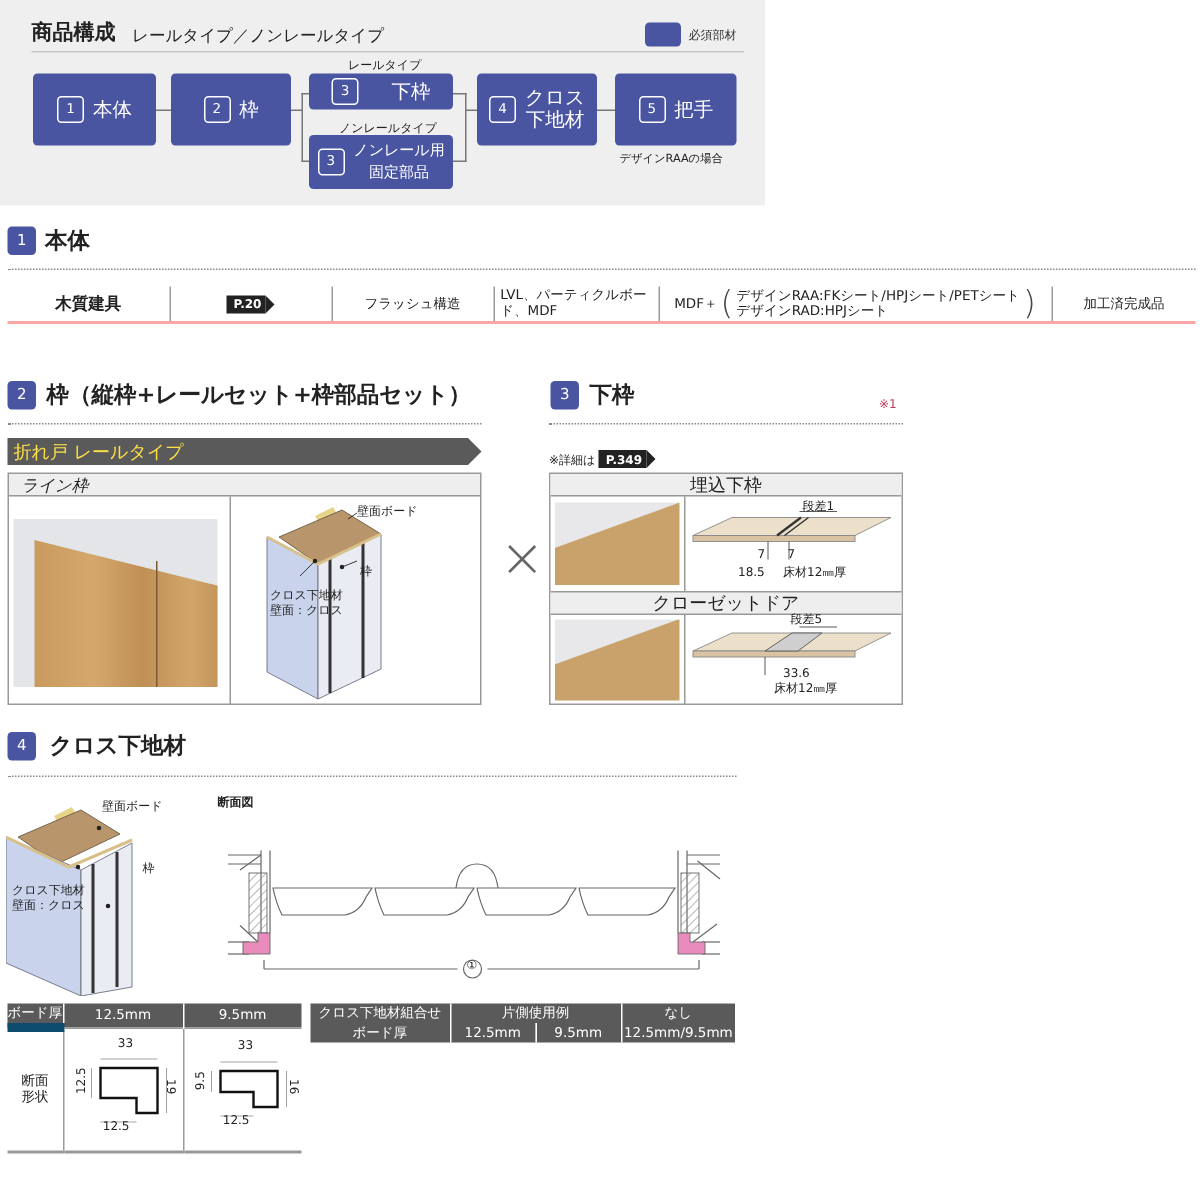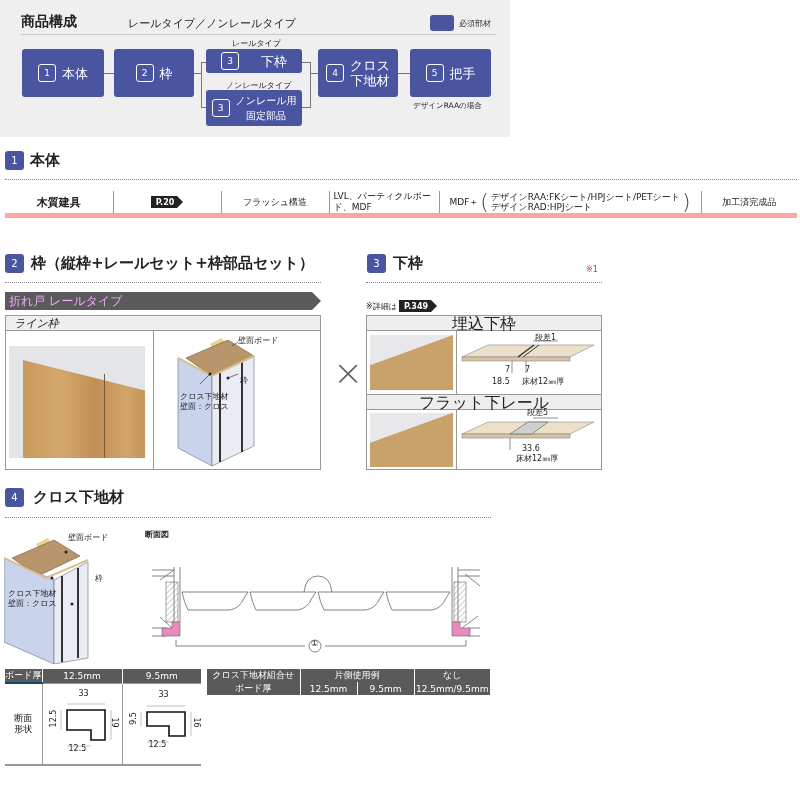--- a/index.html
+++ b/index.html
@@ -3,64 +3,64 @@
 <meta charset="utf-8">
 <style>
   * { box-sizing: border-box; margin: 0; padding: 0; }
   html, body { width: 800px; height: 800px; background: #ffffff; overflow: hidden; }
   body { font-family: "DejaVu Sans", "Liberation Sans", sans-serif; color: #222; position: relative; }
   .abs { position: absolute; }
 
   
   .panel { left: 0; top: 0; width: 510px; height: 137px; background: #efefef; }
   .panel-title { left: 21px; top: 13px; font-size: 14px; font-weight: bold; color: #222; }
-  .panel-sub { left: 88px; top: 16px; font-size: 11px; color: #222; margin-left: 40px; }
+  .panel-sub { left: 88px; top: 16px; font-size: 11px; color: #222; }
   .panel-rule { left: 21px; top: 34px; width: 475px; height: 1px; background: #c8c8c8; }
   .legend-swatch { left: 430px; top: 15px; width: 24px; height: 16px; background: #4a55a2; border-radius: 3px; }
   .legend-label { left: 459px; top: 18px; font-size: 8px; color: #333; }
 
   .flow-box { background: #4a55a2; color: #fff; border-radius: 3px; display: flex; align-items: center; justify-content: center; gap: 6px; }
   .num-badge { width: 18px; height: 18px; border: 1px solid #fff; border-radius: 3px; font-size: 9px; display: flex; align-items: center; justify-content: center; flex: none; }
   .flow-label { font-size: 13px; line-height: 15px; text-align: center; white-space: pre-line; }
   .flow-cap { font-size: 8px; color: #222; }
   .conn { background: #777; }
 
   
   .sec-badge { width: 19px; height: 19px; background: #4a55a2; color: #fff; font-size: 10px; border-radius: 3px; display: flex; align-items: center; justify-content: center; }
   .sec-title { font-size: 15px; font-weight: bold; color: #222; white-space: nowrap; }
   .dotted { height: 0; border-top: 1px dotted #888; }
 
   
   table { border-collapse: collapse; }
   .t1 { left: 5px; top: 191px; width: 792px; font-size: 9px; }
   .t1 th { background: #5a5a5a; color: #fff; font-weight: normal; height: 13px; border-left: 1px solid #fff; font-size: 8.5px; }
   .t1 th:first-child { border-left: none; }
-  .t1 td { height: 24px; text-align: center; border-left: 1px solid #999; border-bottom: 5px solid #fca5a5; font-size: 9px; color: #222; }
+  .t1 td { height: 24px; text-align: center; border-left: 1px solid #999; border-bottom: 2px solid #fca5a5; font-size: 9px; color: #222; }
   .t1 td:first-child { border-left: none; font-size: 11px; font-weight: bold; }
   .t1 td.left { text-align: left; padding-left: 4px; line-height: 11px; }
   .pref-tag { display: inline-flex; align-items: center; background: #222; color: #fff; font-size: 8px; font-weight: bold; height: 12px; padding: 0 3px 0 5px; position: relative; margin-right: 6px; }
   .pref-tag::after { content: ""; position: absolute; right: -6px; top: 0; border-left: 6px solid #222; border-top: 6px solid transparent; border-bottom: 6px solid transparent; }
   .paren-block { display: inline-flex; align-items: center; gap: 2px; }
   .paren { font-size: 22px; font-weight: 100; color: #444; line-height: 20px; }
 
   
-  .banner { left: 5px; top: 292px; width: 307px; height: 18px; background: #5a5a5a; color: #f0abfc; font-size: 12px; padding-left: 4px; line-height: 18px; }
+  .banner { left: 5px; top: 292px; width: 307px; height: 18px; background: #5a5a5a; color: #fde047; font-size: 12px; padding-left: 4px; line-height: 18px; }
   .banner-tip { left: 312px; top: 292px; width: 0; height: 0; border-left: 9px solid #5a5a5a; border-top: 9px solid transparent; border-bottom: 9px solid transparent; }
   .box2 { left: 5px; top: 315px; width: 316px; height: 155px; border: 1px solid #999; }
   .box2-head { left: 6px; top: 316px; width: 314px; height: 15px; background: #eeeeee; border-bottom: 1px solid #999; font-size: 11px; padding-left: 8px; line-height: 15px; font-style: italic; }
   .box2-div { left: 153px; top: 331px; width: 1px; height: 139px; background: #999; }
   .diag-label { font-size: 8px; color: #222; line-height: 10px; white-space: pre-line; }
 
   .times { left: 333px; top: 358px; font-size: 36px; color: #666; font-weight: 100; line-height: 30px; }
 
   
   .note-red { font-size: 8px; color: #c0395a; }
   .detail-note { left: 366px; top: 300px; font-size: 8px; display: flex; align-items: center; color: #222; }
   .box3 { left: 366px; top: 315px; width: 236px; height: 155px; border: 1px solid #999; }
-  .sub3-head { width: 234px; height: 15px; background: #eeeeee; font-size: 16px; text-align: center; line-height: 15px; border-bottom: 1px solid #999; }
+  .sub3-head { width: 234px; height: 15px; background: #eeeeee; font-size: 12px; text-align: center; line-height: 15px; border-bottom: 1px solid #999; }
   .box3-div { width: 1px; background: #999; }
 
   
   .t4a { left: 5px; top: 669px; width: 196px; font-size: 9px; }
   .t4a th, .t4a td { text-align: center; font-weight: normal; }
   .dark-cell { background: #5a5a5a; color: #fff; height: 13px; font-size: 9px; border-left: 1px solid #fff; }
   .light-cell { background: #eeeeee; height: 15px; border-left: 1px solid #999; }
   .letter-box { display: inline-flex; align-items: center; justify-content: center; width: 13px; height: 12px; background: #555; color: #fff; font-size: 10px; font-weight: bold; }
   .t4b { left: 207px; top: 669px; width: 283px; font-size: 9px; }
   .t4b th { background: #5a5a5a; color: #fff; font-weight: normal; height: 13px; font-size: 9px; border-left: 1px solid #fff; }
@@ -212,21 +212,21 @@
   <line x1="54" y1="28" x2="54" y2="40" stroke="#222" stroke-width="0.5"></line>
   <line x1="68" y1="28" x2="68" y2="40" stroke="#222" stroke-width="0.5"></line>
   <line x1="75" y1="8" x2="100" y2="8" stroke="#222" stroke-width="0.5"></line>
 </svg>
 <div class="abs diag-label" style="left:535px;top:333px;">段差1</div>
 <div class="abs diag-label" style="left:505px;top:365px;">7</div>
 <div class="abs diag-label" style="left:525px;top:365px;">7</div>
 <div class="abs diag-label" style="left:492px;top:377px;">18.5</div>
 <div class="abs diag-label" style="left:522px;top:377px;">床材12㎜厚</div>
 
-<div class="abs sub3-head" style="left:367px;top:394px;border-top:1px solid #999;height:16px;">フラット下レール</div>
+<div class="abs sub3-head" style="left:367px;top:394px;border-top:1px solid #999;height:16px;">クローゼットドア</div>
 <div class="abs box3-div" style="left:456px;top:410px;height:60px;"></div>
 <div class="abs" style="left:370px;top:413px;width:83px;height:54px;background:linear-gradient(160deg,#e8e8ea 0 35%,#c9a16a 36% 100%);"></div>
 <svg class="abs" style="left:458px;top:412px;" width="142" height="56" viewBox="0 0 142 56">
   <polygon points="4,22 30,10 136,10 112,22" fill="#ede0cb" stroke="#888" stroke-width="0.6"></polygon>
   <rect x="4" y="22" width="108" height="4" fill="#d9c3a2" stroke="#888" stroke-width="0.6"></rect>
   <polygon points="52,22 70,10 90,10 74,22" fill="#cfcfcf" stroke="#555" stroke-width="0.6"></polygon>
   <line x1="52" y1="26" x2="52" y2="38" stroke="#222" stroke-width="0.5"></line>
   <line x1="75" y1="6" x2="100" y2="6" stroke="#222" stroke-width="0.5"></line>
 </svg>
 <div class="abs diag-label" style="left:527px;top:408px;">段差5</div>
@@ -307,21 +307,21 @@
       <col style="width:80px">
       <col style="width:79px">
     </colgroup>
   <tbody>
       <tr>
     <th class="dark-cell" style="border-left:none;">ボード厚</th>
     <th class="dark-cell">12.5mm</th>
     <th class="dark-cell">9.5mm</th>
   </tr>
   <tr>
-    <td style="height:80px;white-space:pre-line;line-height:11px;border-top:2px solid #0c4a6e;border-bottom:2px solid #999;">断面
+    <td style="height:80px;white-space:pre-line;line-height:11px;border-top:6px solid #0c4a6e;border-bottom:2px solid #999;">断面
 形状</td>
     <td style="border-left:1px solid #999;border-top:1px solid #999;border-bottom:2px solid #999;position:relative;">
       <svg width="78" height="78" viewBox="0 0 78 78">
         <path d="M24,26 H62 V56 H48 V46 H24 Z" fill="none" stroke="#111" stroke-width="1.6"></path>
         <g stroke="#999" stroke-width="0.6">
               <line x1="24" y1="20" x2="62" y2="20"></line>
               <line x1="18" y1="26" x2="18" y2="46"></line>
               <line x1="68" y1="26" x2="68" y2="56"></line>
               <line x1="24" y1="62" x2="48" y2="62"></line>
             </g>

